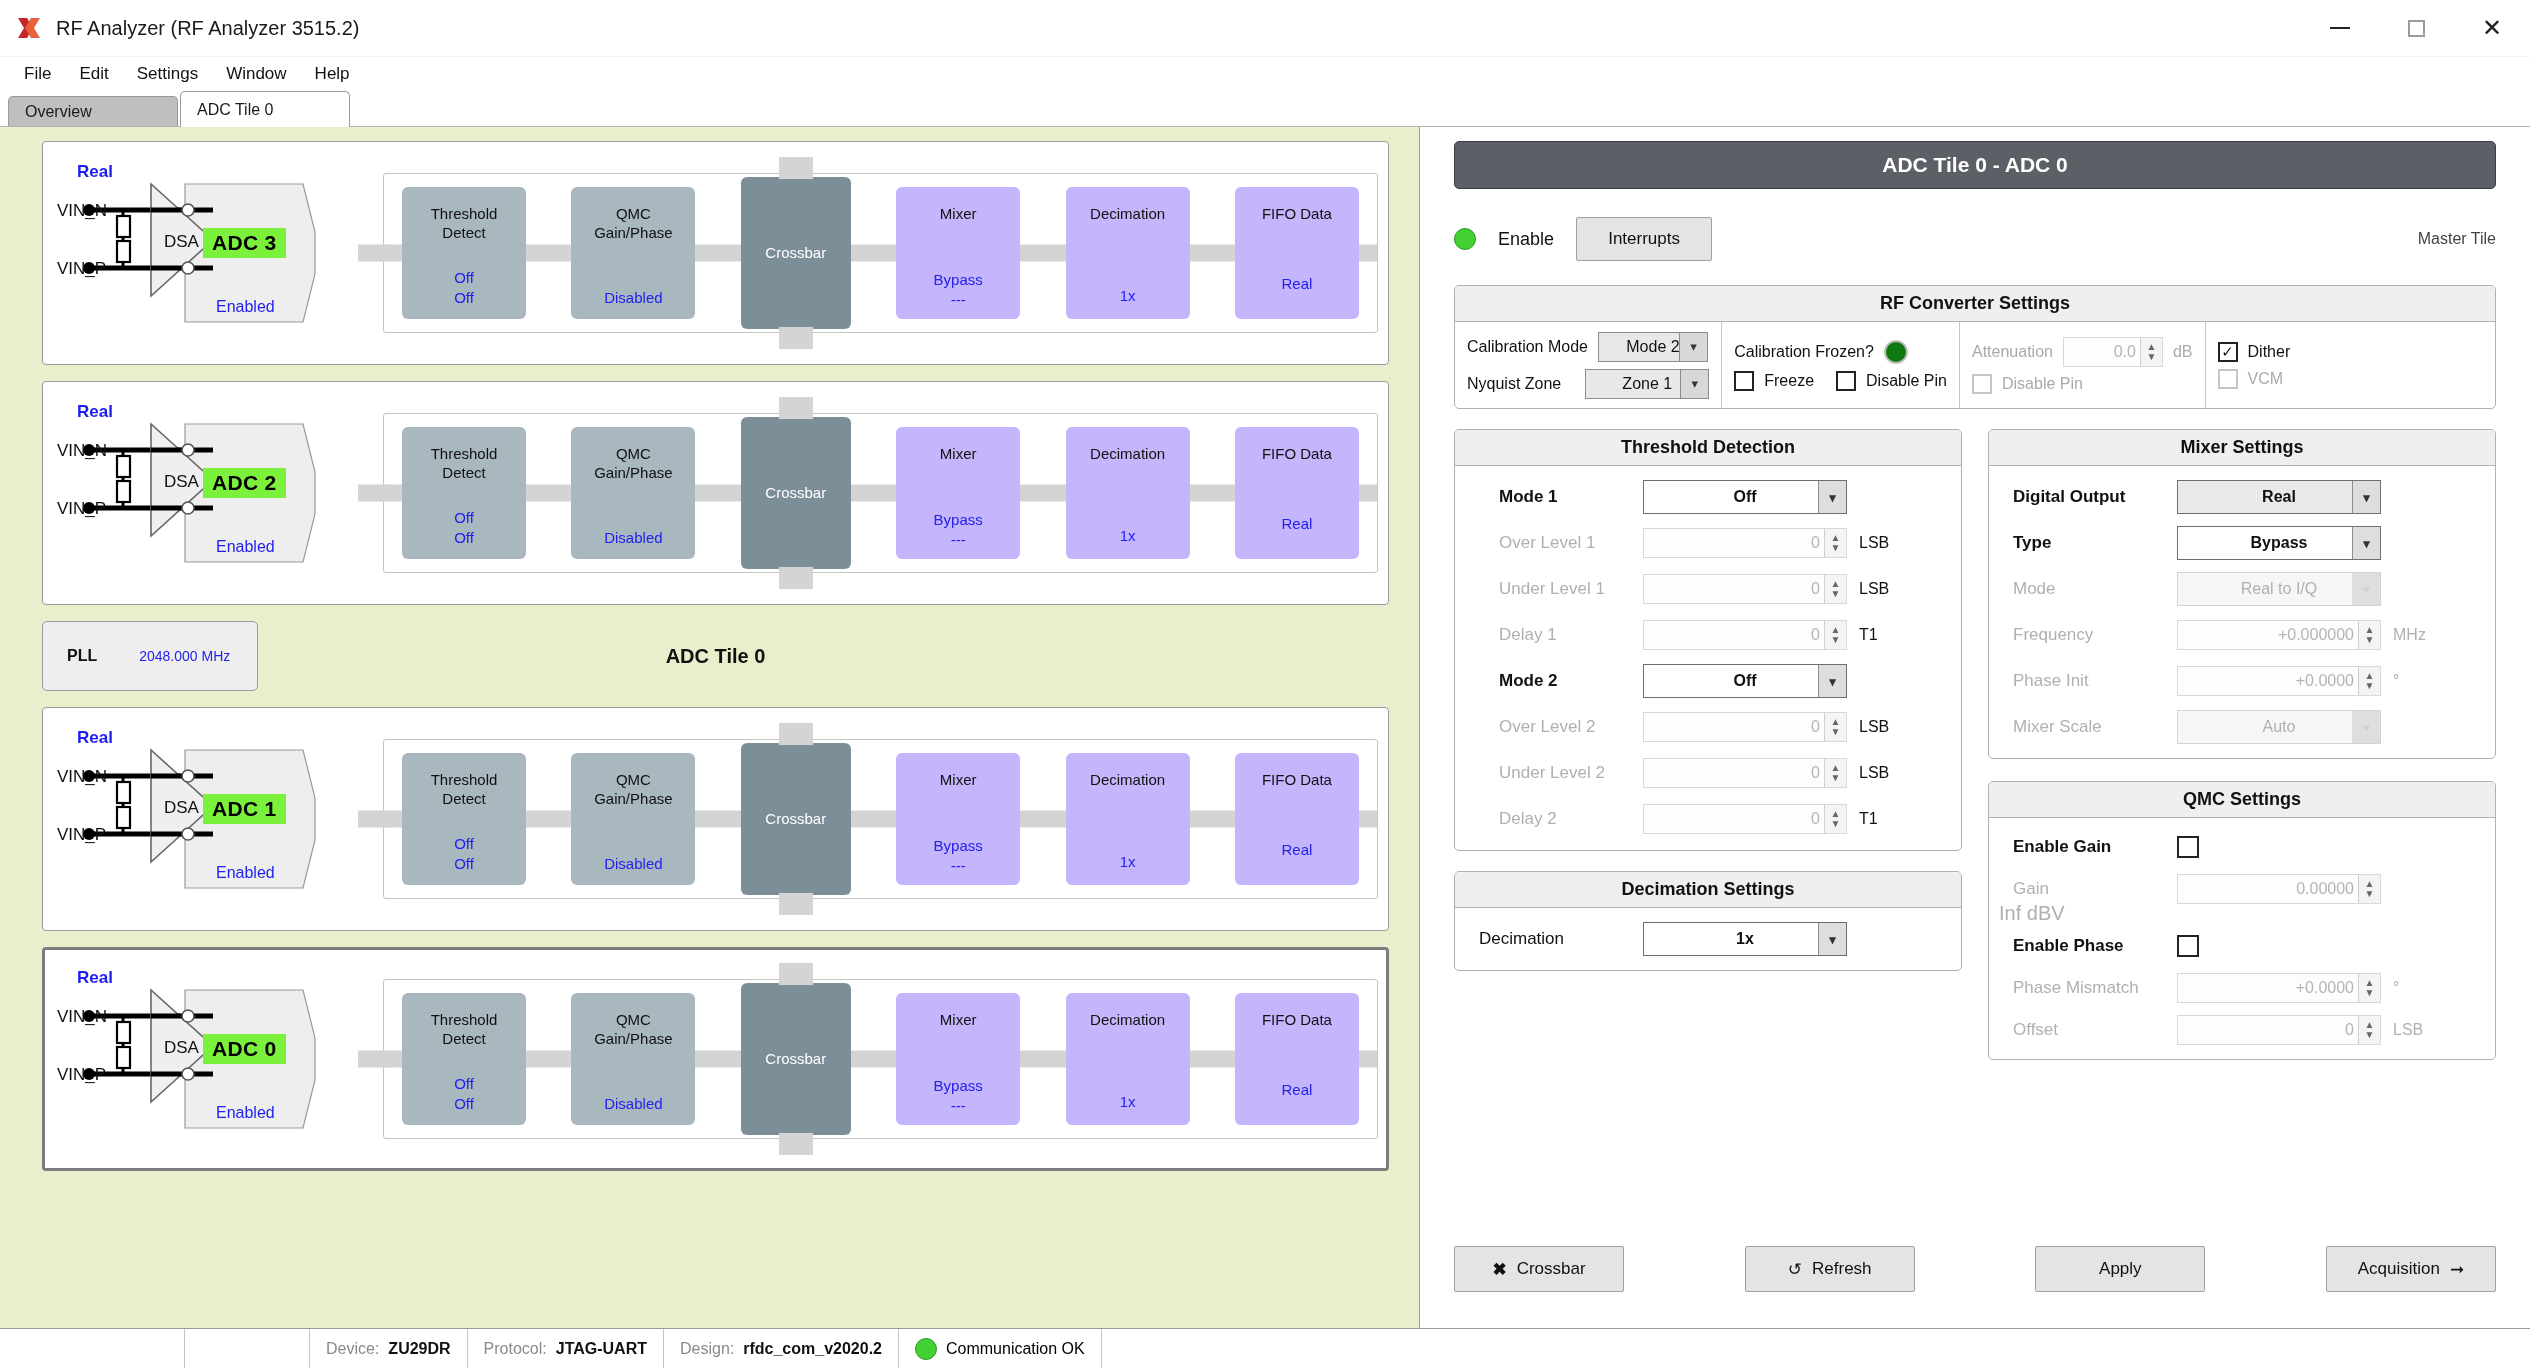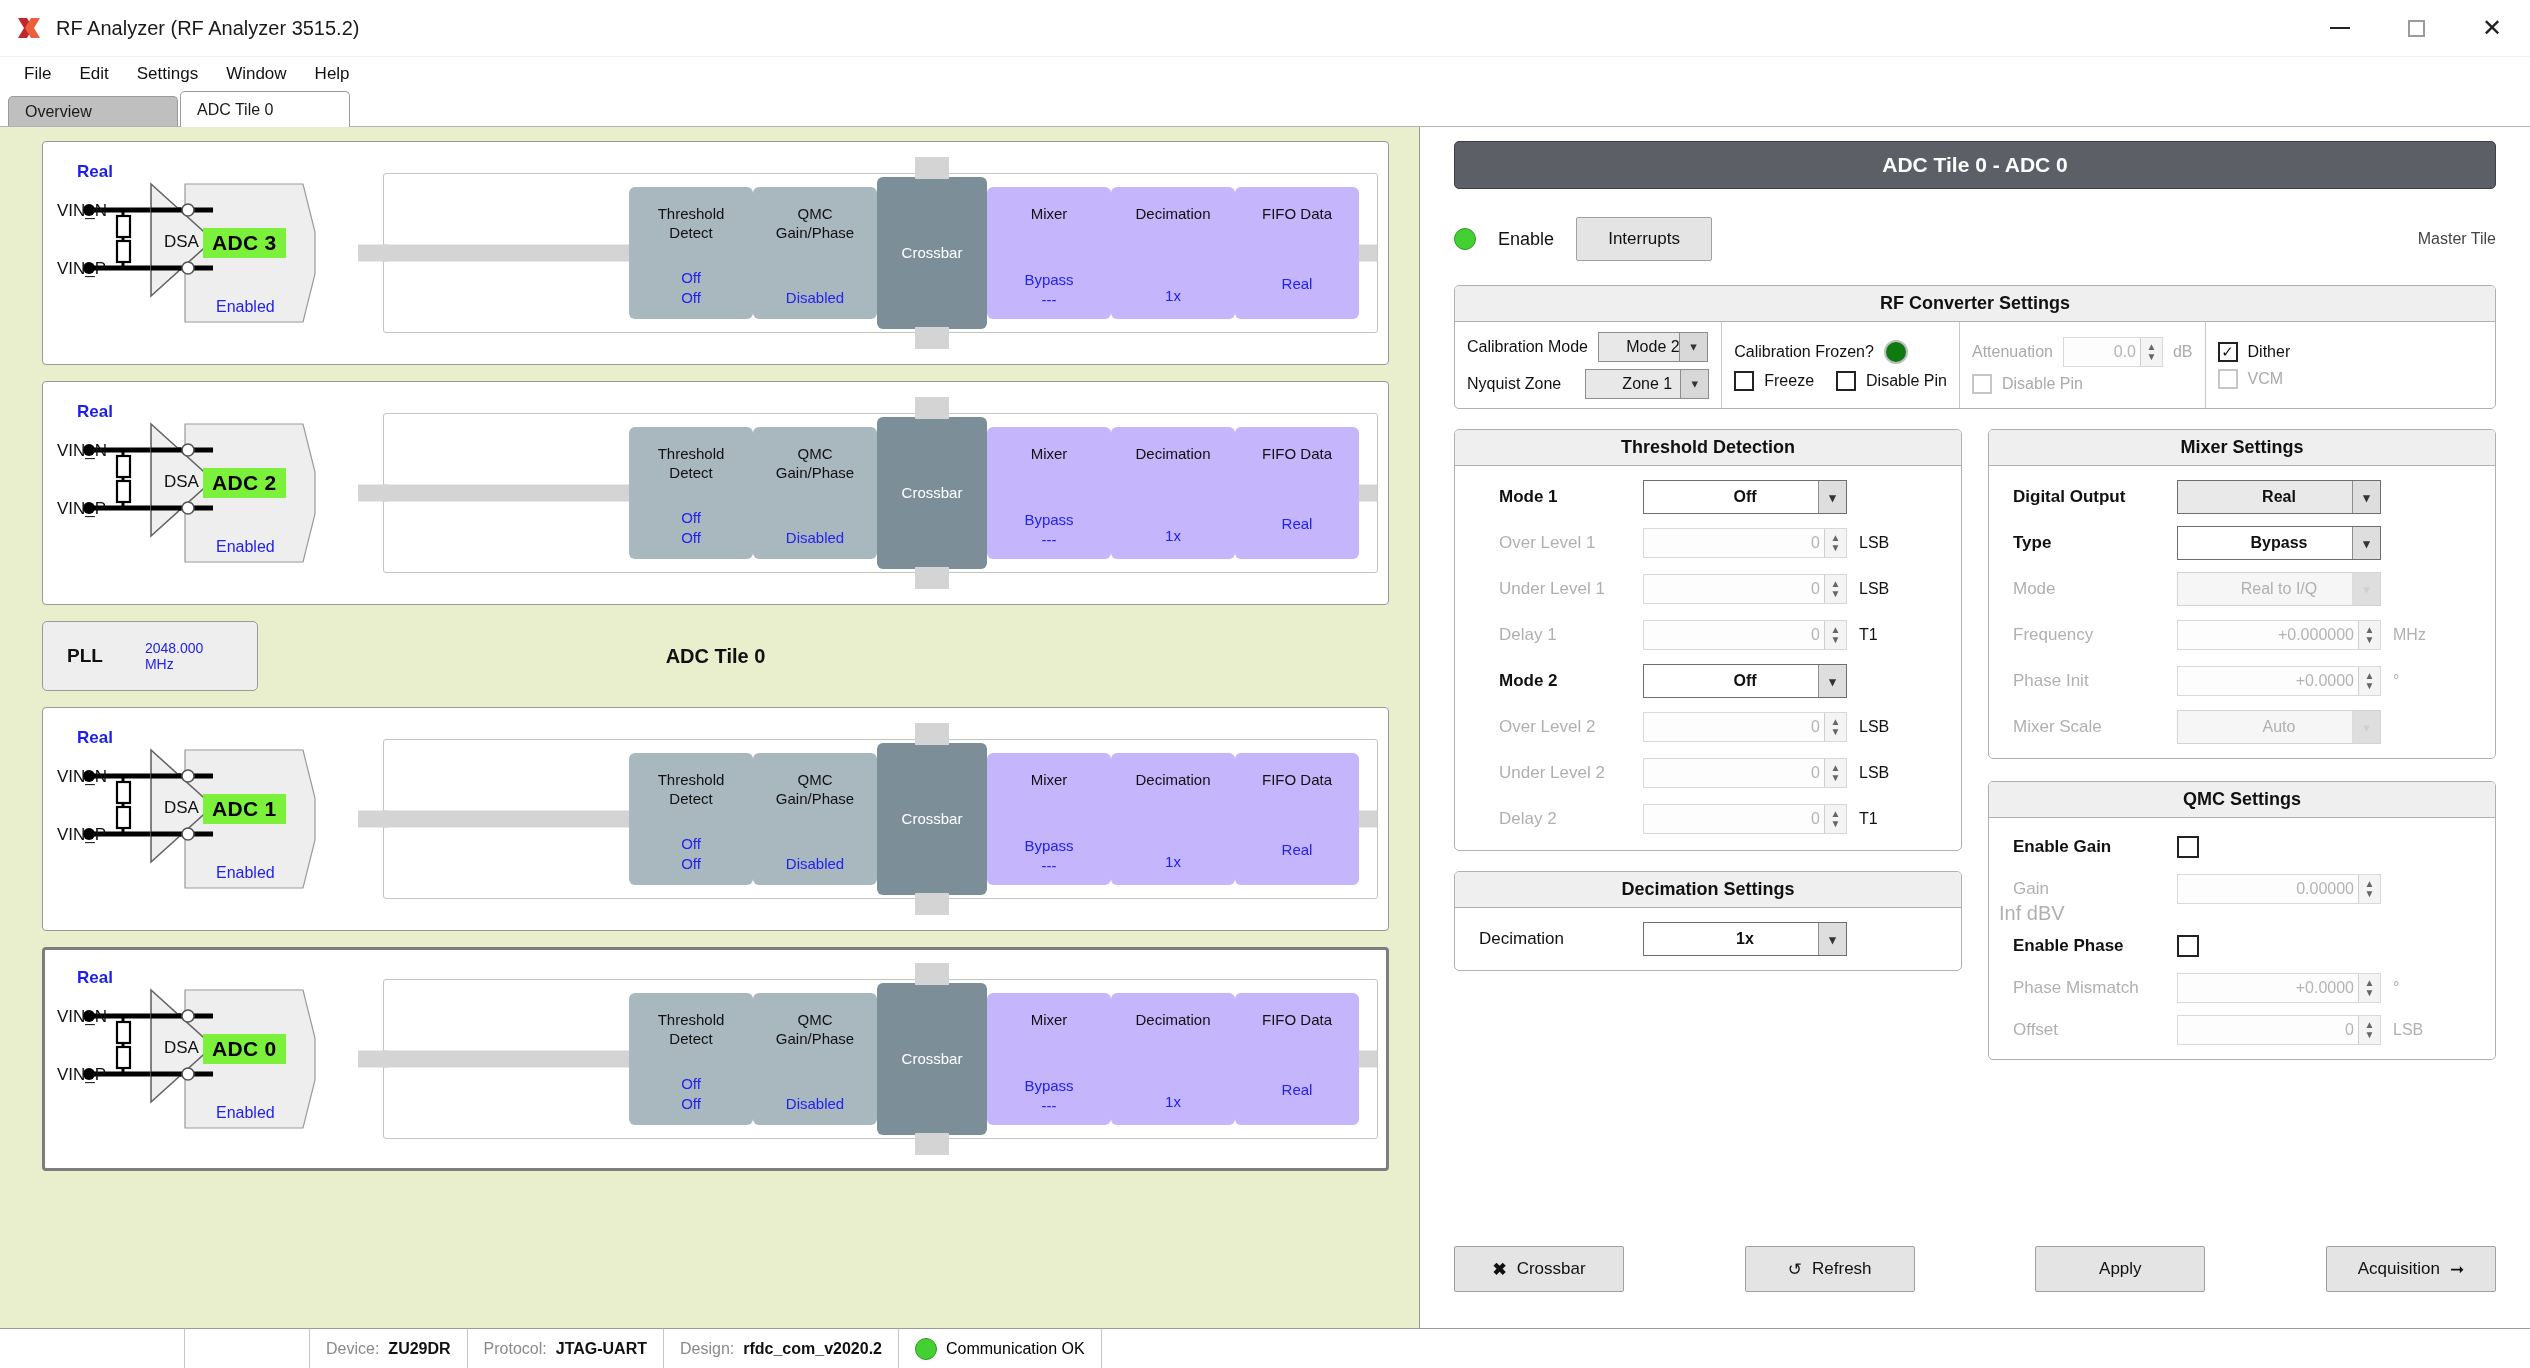--- a/index.html
+++ b/index.html
@@ -49,37 +49,37 @@
   
   .frontend { width:330px; height:100%; position:relative; flex:none; }
   .fe-real { position:absolute; left:24px; top:12px; font-size:17px; font-weight:bold; color:#1d1df0; }
   .fe-svg { position:absolute; left:0; top:0; }
   .adc-chip-label { position:absolute; font-size:21px; font-weight:bold; color:#000; background:#7cf13c;
                     padding:3px 9px; letter-spacing:.3px; }
   .adc-enabled { position:absolute; font-size:16px; color:#2222ee; }
 
   
   .datapath { flex:1; height:160px; border:1px solid #c4c4c4; border-radius:3px; position:relative;
-              display:flex; align-items:center; justify-content:flex-end; padding:0 18px; background:#fff; }
+              display:flex; align-items:center; justify-content:space-between; padding:0 18px; background:#fff; }
   .dp-wire { position:absolute; left:0; right:0; top:50%; transform:translateY(-50%); height:17px; background:#d4d4d4; z-index:0; }
   .dp-block { position:relative; z-index:2; width:124px; height:132px; border-radius:6px;
               display:flex; flex-direction:column; align-items:center; font-size:15px; color:#111; padding-top:18px; }
   .dp-block .t { line-height:1.25; text-align:center; }
   .dp-block .v { color:#2222ee; font-size:15px; text-align:center; line-height:1.3; position:absolute; width:100%; }
   .dp-block.mid { background:#a9b7bf; }
   .dp-block.light { background:#c4b5fd; }
   .dp-block.xbar { background:#7c8f99; color:#ffffff; justify-content:center; padding-top:0; width:110px; height:152px; }
   .xbar-stub { position:absolute; left:50%; transform:translateX(-50%); width:34px; height:22px; background:#d4d4d4; z-index:1; }
   .wire-in { position:absolute; left:-26px; top:50%; transform:translateY(-50%); width:30px; height:17px; background:#d4d4d4; }
 
   
   .pll-row { margin:0 30px 16px 42px; height:70px; position:relative; }
   .pll-box { width:216px; height:70px; background:#eeeeee; border:1px solid #9a9a9a; border-radius:5px;
              display:flex; align-items:center; padding:0 24px; gap:42px; }
-  .pll-label { font-size:19px; color:#111; font-weight:bold; }
+  .pll-label { font-size:16px; color:#111; font-weight:bold; }
   .pll-val { font-size:14px; color:#2222ee; }
   .tile-name { position:absolute; left:50%; top:50%; transform:translate(-50%,-50%); font-size:20px; font-weight:bold; color:#111; }
 
   
   .logo-wrap { height:80px; display:flex; align-items:center; justify-content:center; margin-top:12px; }
   .xilinx-logo { display:flex; align-items:center; gap:16px; }
   .xilinx-word { font-size:60px; letter-spacing:1px; color:#111; font-family:"Liberation Sans", sans-serif; font-weight:400; }
   .title-bar-dark { margin:14px 34px 0 34px; height:48px; background:#5c6066; border:1px solid #3c3f44; border-radius:5px;
                     display:flex; align-items:center; justify-content:center; color:#fff; font-size:21px; font-weight:bold; }
   .enable-row { display:flex; align-items:center; margin:26px 34px 0 34px; gap:22px; position:relative; height:48px; }

